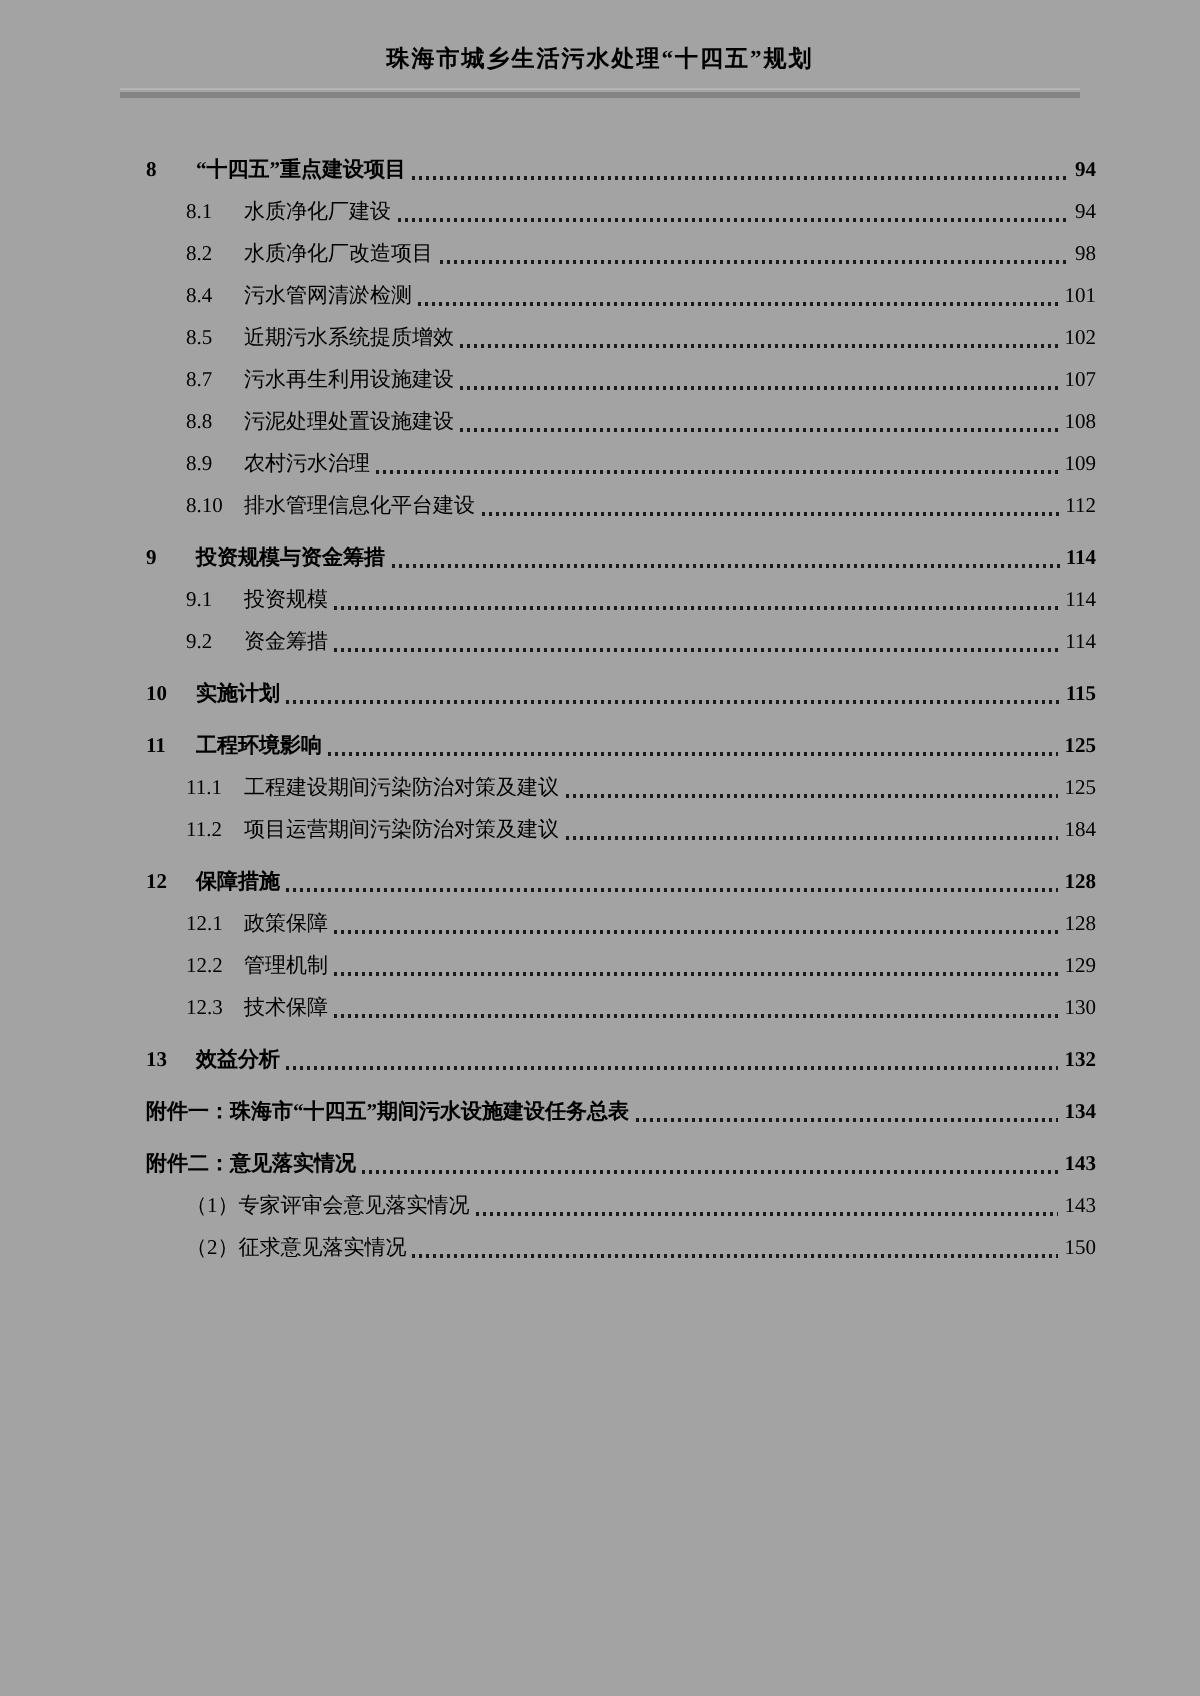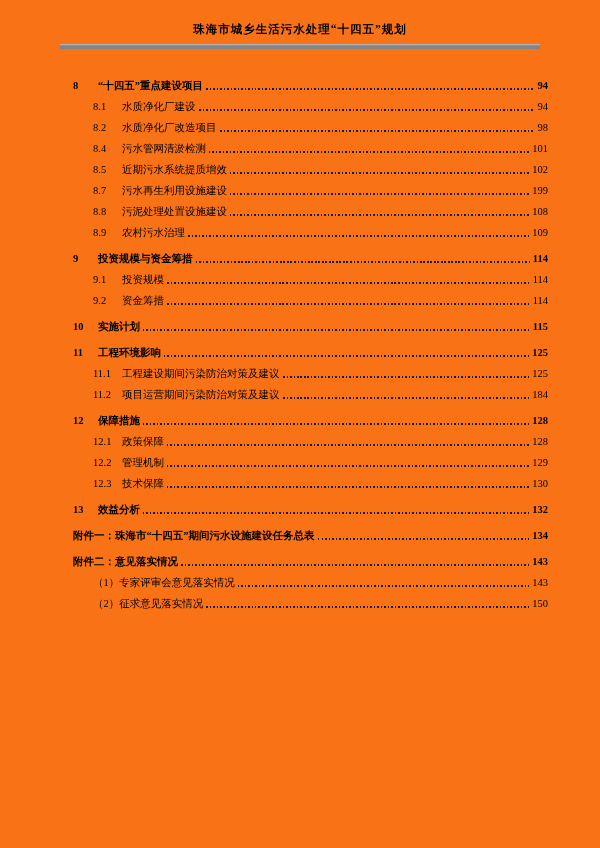--- a/index.html
+++ b/index.html
@@ -3,21 +3,21 @@
 <meta charset="utf-8">
 <style>
   * { margin: 0; padding: 0; box-sizing: border-box; }
   html, body { background: #e9e9e9; }
   body { font-family: "Liberation Serif", "DejaVu Serif", serif; }
   .page {
     position: relative;
     width: 600px;
     height: 848px;
     margin: 0 auto;
-    background: #f97316;
+    background: #a3a3a3;
     color: #000;
     overflow: hidden;
   }
   .doc-header {
     position: absolute;
     top: 22px;
     left: 60px;
     right: 60px;
     text-align: center;
     font-size: 11.5px;
@@ -121,34 +121,40 @@
       <div class="toc-row section">
         <span class="toc-num">8.5</span>
         <span class="toc-title">近期污水系统提质增效</span>
         <span class="toc-leader"></span>
         <span class="toc-page">102</span>
       </div>
       <div class="toc-row section">
         <span class="toc-num">8.7</span>
         <span class="toc-title">污水再生利用设施建设</span>
         <span class="toc-leader"></span>
-        <span class="toc-page">199</span>
+        <span class="toc-page">107</span>
       </div>
       <div class="toc-row section">
         <span class="toc-num">8.8</span>
         <span class="toc-title">污泥处理处置设施建设</span>
         <span class="toc-leader"></span>
         <span class="toc-page">108</span>
       </div>
       <div class="toc-row section">
         <span class="toc-num">8.9</span>
         <span class="toc-title">农村污水治理</span>
         <span class="toc-leader"></span>
         <span class="toc-page">109</span>
       </div>
+      <div class="toc-row section">
+        <span class="toc-num">8.10</span>
+        <span class="toc-title">排水管理信息化平台建设</span>
+        <span class="toc-leader"></span>
+        <span class="toc-page">112</span>
+      </div>
       <div class="toc-row chapter">
         <span class="toc-num">9</span>
         <span class="toc-title">投资规模与资金筹措</span>
         <span class="toc-leader"></span>
         <span class="toc-page">114</span>
       </div>
       <div class="toc-row section">
         <span class="toc-num">9.1</span>
         <span class="toc-title">投资规模</span>
         <span class="toc-leader"></span>

